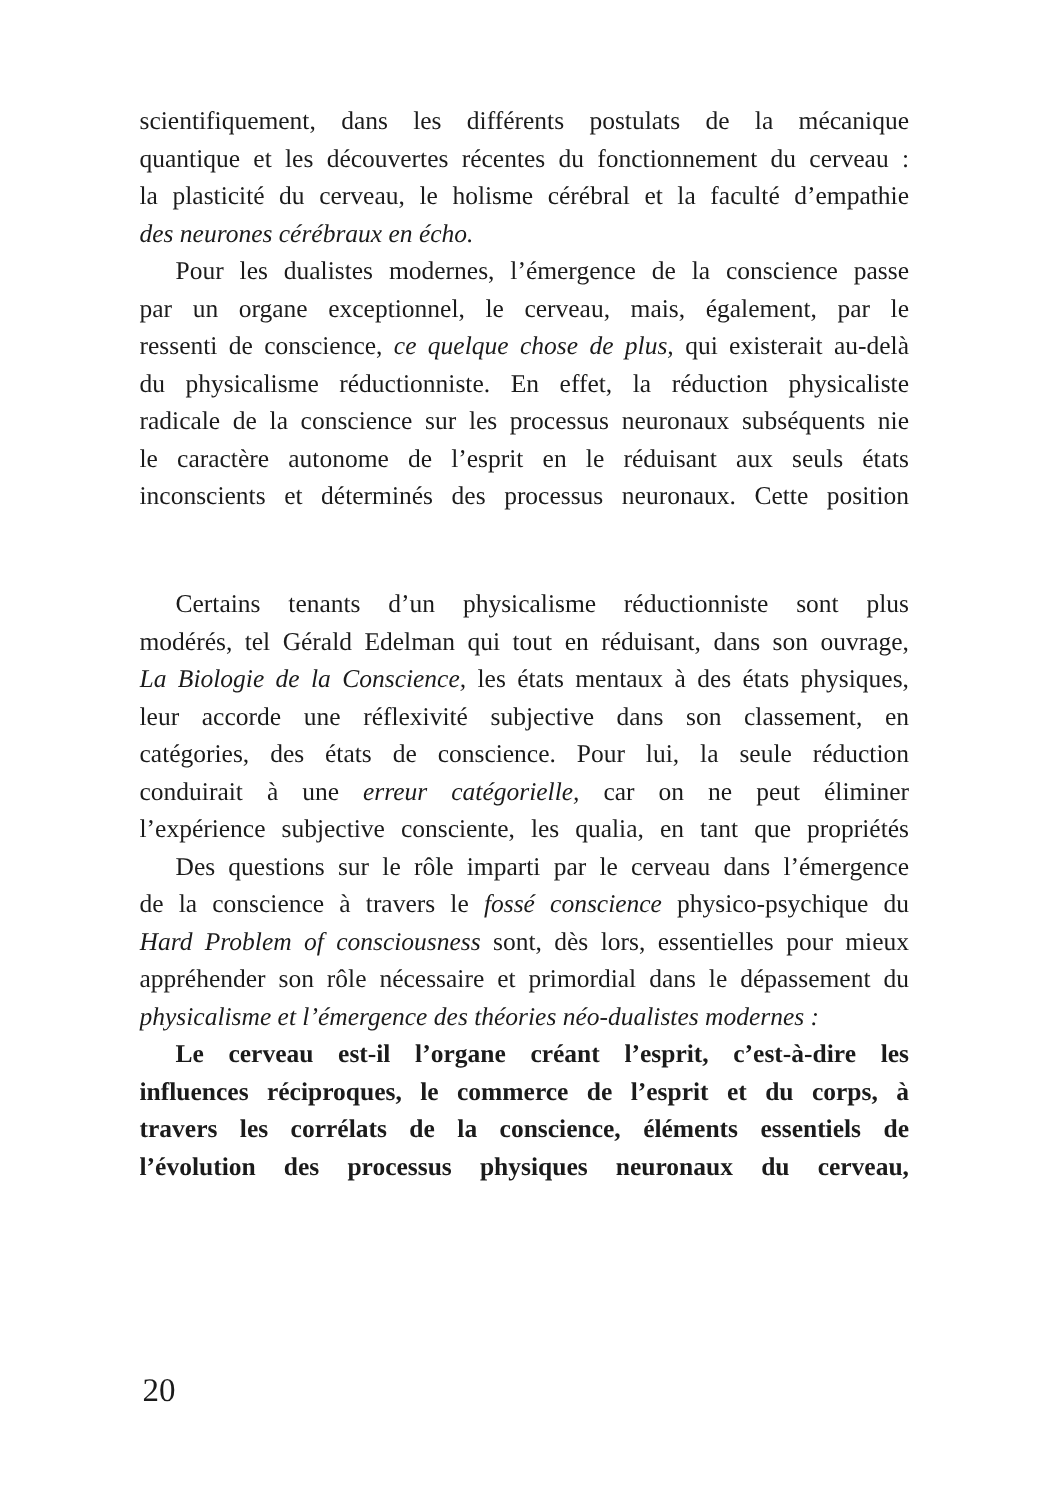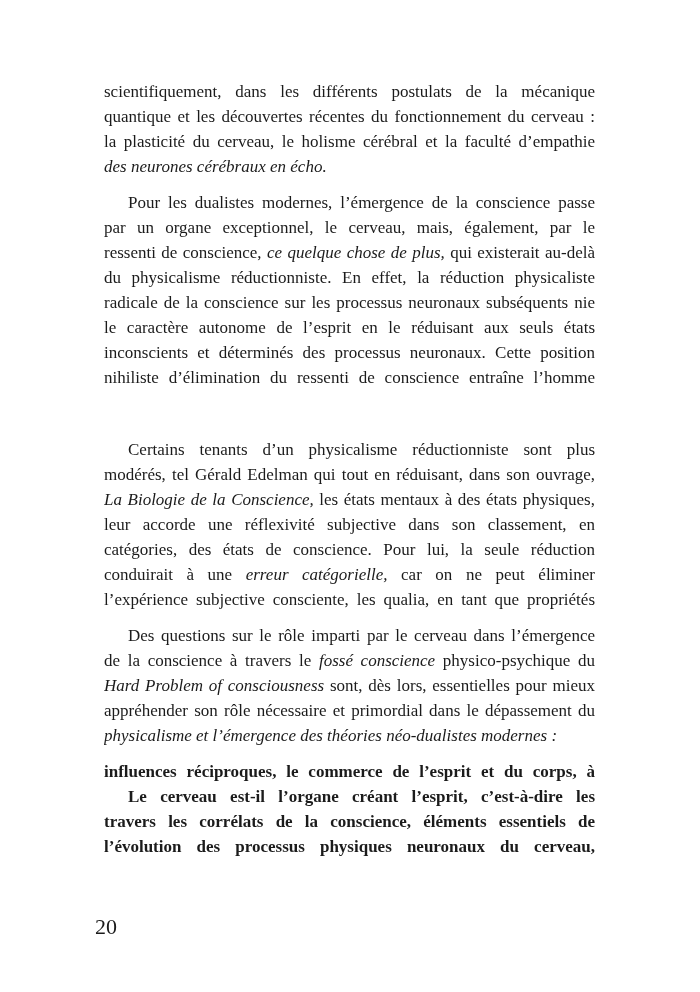--- a/index.html
+++ b/index.html
@@ -22,21 +22,21 @@
   }
   .text-block {
     position: absolute;
     left: 93px;
     top: 68px;
     width: 513px;
     font-size: 17px;
     line-height: 25px;
   }
   .paragraph {
-    margin: 11px;
+    margin: 0;
     padding: 0;
   }
   .paragraph--gap-after {
     margin-bottom: 47px;
   }
   .paragraph--bold {
     font-weight: bold;
   }
   .line {
     height: 25px;
@@ -75,39 +75,38 @@
         <div class="line line--last"><span class="seg">des neurones cérébraux en écho.</span></div>
       </div>
       <div class="paragraph paragraph--gap-after">
         <div class="line line--indent"><span class="seg">Pour les dualistes modernes, l’émergence de la conscience passe</span></div>
         <div class="line"><span class="seg">par un organe exceptionnel, le cerveau, mais, également, par le</span></div>
         <div class="line"><span class="seg">ressenti de conscience, </span><span class="seg seg--italic">ce quelque chose de plus,</span><span class="seg"> qui existerait au-delà</span></div>
         <div class="line"><span class="seg">du physicalisme réductionniste. En effet, la réduction physicaliste</span></div>
         <div class="line"><span class="seg">radicale de la conscience sur les processus neuronaux subséquents nie</span></div>
         <div class="line"><span class="seg">le caractère autonome de l’esprit en le réduisant aux seuls états</span></div>
         <div class="line"><span class="seg">inconscients et déterminés des processus neuronaux. Cette position</span></div>
-        <div class="line"><span class="seg">nihiliste d’élimination du ressenti de conscience entraîne l’homme</span></div>
       </div>
       <div class="paragraph">
         <div class="line line--indent"><span class="seg">Certains tenants d’un physicalisme réductionniste sont plus</span></div>
         <div class="line"><span class="seg">modérés, tel Gérald Edelman qui tout en réduisant, dans son ouvrage,</span></div>
         <div class="line"><span class="seg seg--italic">La Biologie de la Conscience,</span><span class="seg"> les états mentaux à des états physiques,</span></div>
         <div class="line"><span class="seg">leur accorde une réflexivité subjective dans son classement, en</span></div>
         <div class="line"><span class="seg">catégories, des états de conscience. Pour lui, la seule réduction</span></div>
         <div class="line"><span class="seg">conduirait à une </span><span class="seg seg--italic">erreur catégorielle,</span><span class="seg"> car on ne peut éliminer</span></div>
         <div class="line"><span class="seg">l’expérience subjective consciente, les qualia, en tant que propriétés</span></div>
       </div>
       <div class="paragraph">
         <div class="line line--indent"><span class="seg">Des questions sur le rôle imparti par le cerveau dans l’émergence</span></div>
         <div class="line"><span class="seg">de la conscience à travers le </span><span class="seg seg--italic">fossé conscience</span><span class="seg"> physico-psychique du</span></div>
         <div class="line"><span class="seg seg--italic">Hard Problem of consciousness</span><span class="seg"> sont, dès lors, essentielles pour mieux</span></div>
         <div class="line"><span class="seg">appréhender son rôle nécessaire et primordial dans le dépassement du</span></div>
         <div class="line line--last"><span class="seg">physicalisme et l’émergence des théories néo-dualistes modernes :</span></div>
       </div>
       <div class="paragraph paragraph--bold">
+        <div class="line line--indent"><span class="seg">Le cerveau est-il l’organe créant l’esprit, c’est-à-dire les</span></div>
         <div class="line"><span class="seg">influences réciproques, le commerce de l’esprit et du corps, à</span></div>
-        <div class="line line--indent"><span class="seg">Le cerveau est-il l’organe créant l’esprit, c’est-à-dire les</span></div>
         <div class="line"><span class="seg">travers les corrélats de la conscience, éléments essentiels de</span></div>
         <div class="line"><span class="seg">l’évolution des processus physiques neuronaux du cerveau,</span></div>
       </div>
     </div>
   <div class="page-number">20</div>
 </div>
 
 </body></html>

